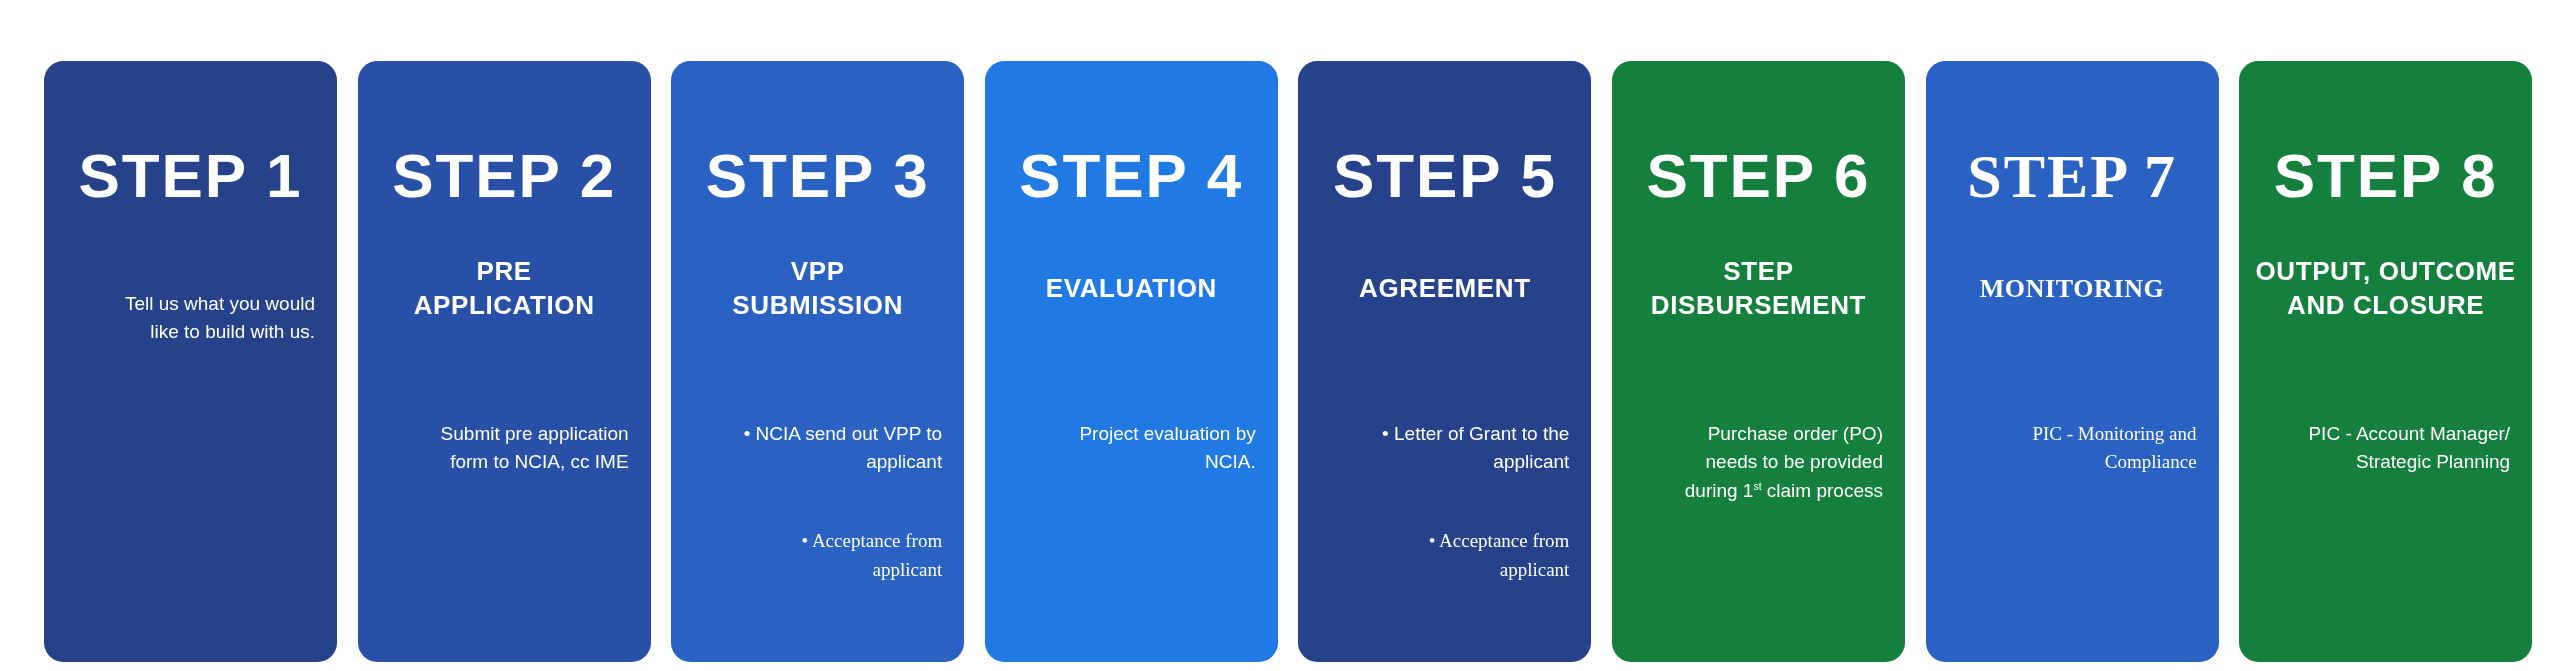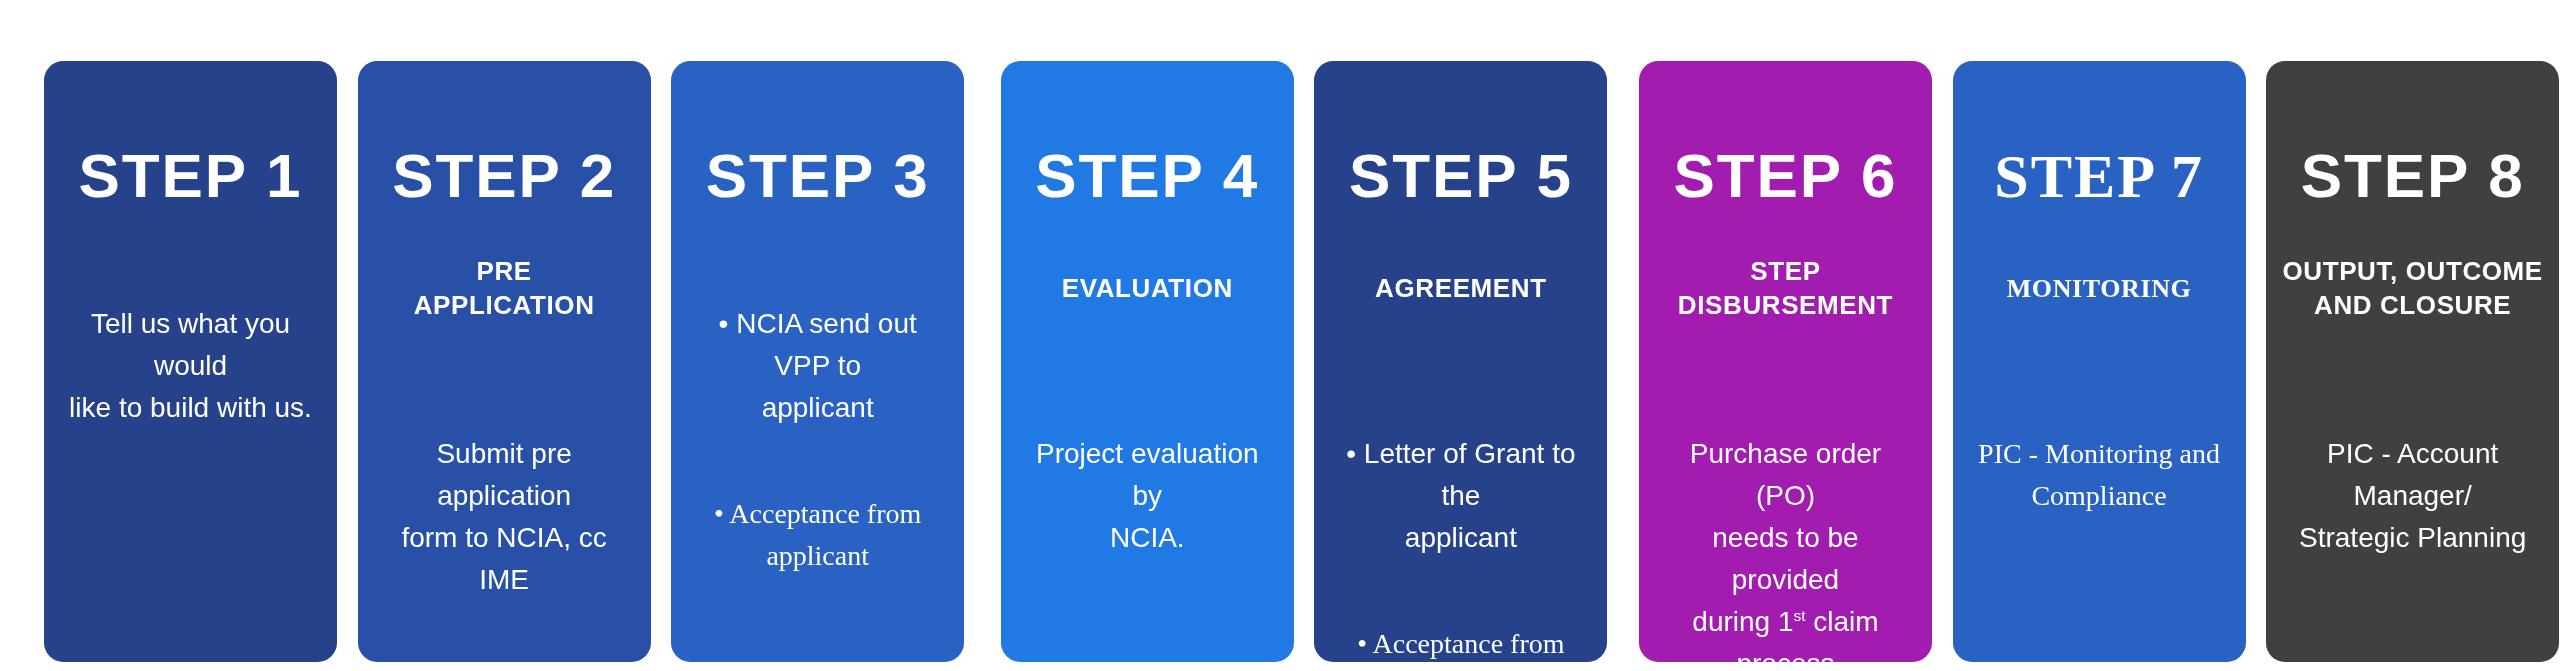--- a/index.html
+++ b/index.html
@@ -41,24 +41,24 @@
     justify-content: center;
     text-align: center;
     font-size: 26px;
     font-weight: bold;
     letter-spacing: 0.6px;
     line-height: 1.3;
     white-space: pre-line;
   }
   .step-body {
     margin-top: 54px;
-    font-size: 28px;
+    font-size: 19px;
     line-height: 1.5;
     white-space: pre-line;
-    text-align: center;
+    text-align: right;
   }
   .step-body p { margin: 0; }
   .step-body p + p { margin-top: 22px; font-family: Liberation Serif, serif; }
   .step-body sup {
     font-size: 0.55em;
     vertical-align: super;
     line-height: 0;
   }
 </style>
 </head>
@@ -79,69 +79,71 @@
     <div class="step-subtitle">PRE
 APPLICATION</div>
     <div class="step-body">
       <p>Submit pre application
 form to NCIA, cc IME</p>
     </div>
   </div>
 
   <div class="card" style="background: rgb(42, 98, 195);">
     <div class="step-title">STEP 3</div>
+    <div class="step-subtitle">VPP
+SUBMISSION</div>
     <div class="step-body">
       <p>• NCIA send out VPP to
 applicant</p>
       <p>• Acceptance from
 applicant</p>
     </div>
   </div>
 
-  <div class="card" style="background: rgb(33, 122, 228); margin-left: 16px;">
+  <div class="card" style="background: rgb(33, 122, 228);">
     <div class="step-title">STEP 4</div>
     <div class="step-subtitle">EVALUATION</div>
     <div class="step-body">
       <p>Project evaluation by
 NCIA.</p>
     </div>
   </div>
 
   <div class="card" style="background: rgb(37, 66, 138);">
     <div class="step-title">STEP 5</div>
     <div class="step-subtitle">AGREEMENT</div>
     <div class="step-body">
       <p>• Letter of Grant to the
 applicant</p>
       <p>• Acceptance from
 applicant</p>
     </div>
   </div>
 
-  <div class="card" style="background: #a21caf; margin-left: 11px;">
+  <div class="card" style="background: #15803d;">
     <div class="step-title">STEP 6</div>
     <div class="step-subtitle">STEP
 DISBURSEMENT</div>
     <div class="step-body">
       <p><span>Purchase order (PO)
 needs to be provided
 during 1</span><sup>st</sup><span> claim process</span></p>
     </div>
   </div>
 
   <div class="card" style="background: rgb(42, 98, 195); font-family: Liberation Serif, serif;">
     <div class="step-title">STEP 7</div>
     <div class="step-subtitle">MONITORING</div>
     <div class="step-body">
       <p>PIC - Monitoring and
 Compliance</p>
     </div>
   </div>
 
-  <div class="card" style="background: #404040; border-radius: 19px;">
+  <div class="card" style="background: #15803d;">
     <div class="step-title">STEP 8</div>
     <div class="step-subtitle">OUTPUT, OUTCOME
 AND CLOSURE</div>
     <div class="step-body">
       <p>PIC - Account Manager/
 Strategic Planning</p>
     </div>
   </div>
 
 </div>

